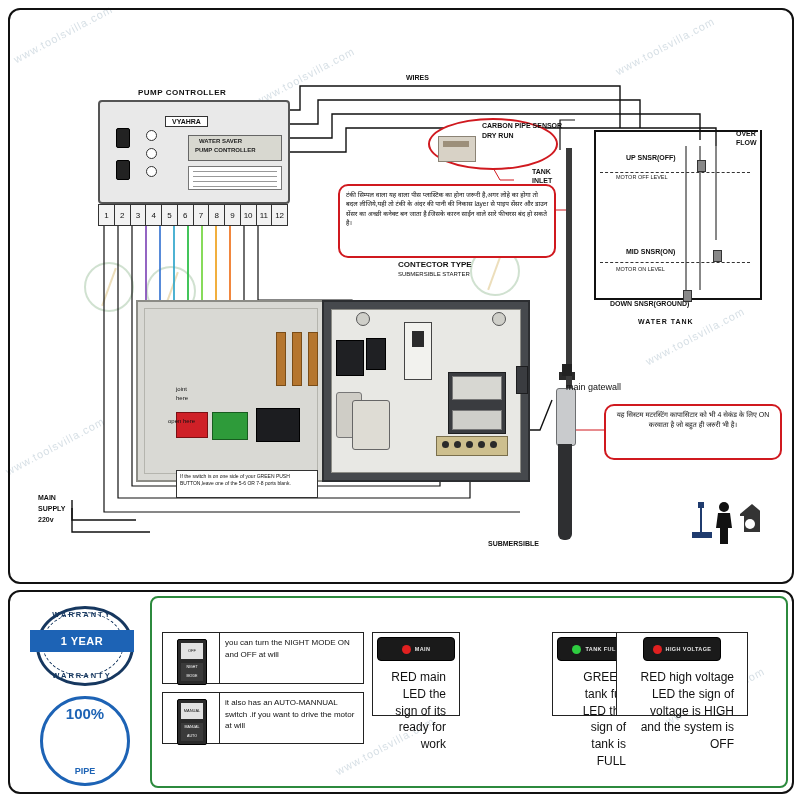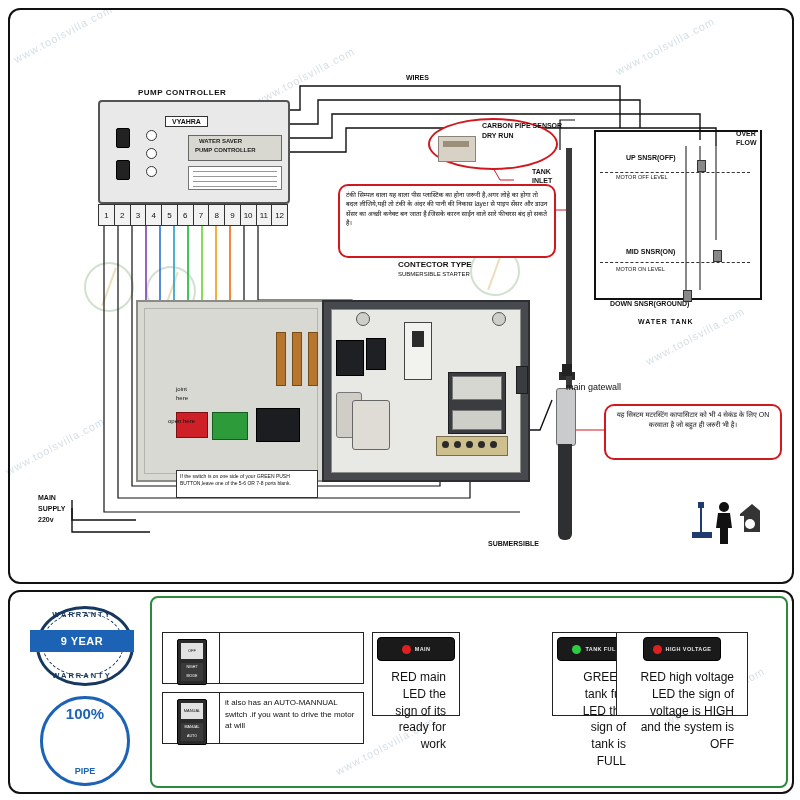--- a/index.html
+++ b/index.html
@@ -421,39 +421,40 @@
     <path d="M28,15 L40,15 L42,30 L38,30 L38,46 L30,46 L30,30 L26,30 Z" fill="#111"></path>
     <path d="M50,16 L62,6 L74,16 L74,18 L70,18 L70,34 L54,34 L54,18 L50,18 Z" fill="#111" opacity="0.85"></path>
     <circle cx="60" cy="26" r="5" fill="#fff"></circle>
   </svg>
 
   <div class="warranty">
     <div class="seal">
       <div class="ring"></div>
       <div class="ring2"></div>
       <div class="top-t">WARRANTY</div>
-      <div class="ribbon">9 YEAR</div>
+      <div class="ribbon">1 YEAR</div>
       <div class="bot-t">WARRANTY</div>
     </div>
     <div class="safe">
       <div class="p1">100%</div>
       <div class="p2">PIPE</div>
     </div>
   </div>
 
   <div class="sw-card" style="left:162px;top:632px;width:202px;height:52px;">
     <div class="sw-img">
       <div class="rocker">
         <div class="top">OFF</div>
         <div class="bot">
           <div>NIGHT</div>
           <div>MODE</div>
         </div>
       </div>
     </div>
+    <div class="sw-text">you can turn the NIGHT MODE ON and OFF at will</div>
   </div>
 
   <div class="sw-card" style="left:162px;top:692px;width:202px;height:52px;">
     <div class="sw-img">
       <div class="rocker">
         <div class="top">MANUAL</div>
         <div class="bot">
           <div>MANUAL</div>
           <div>AUTO</div>
         </div>

